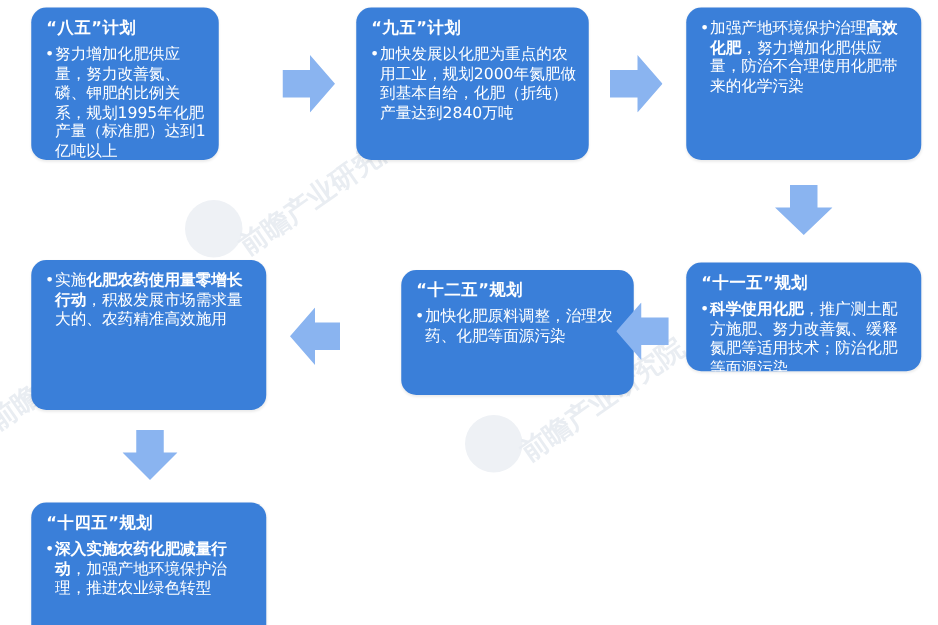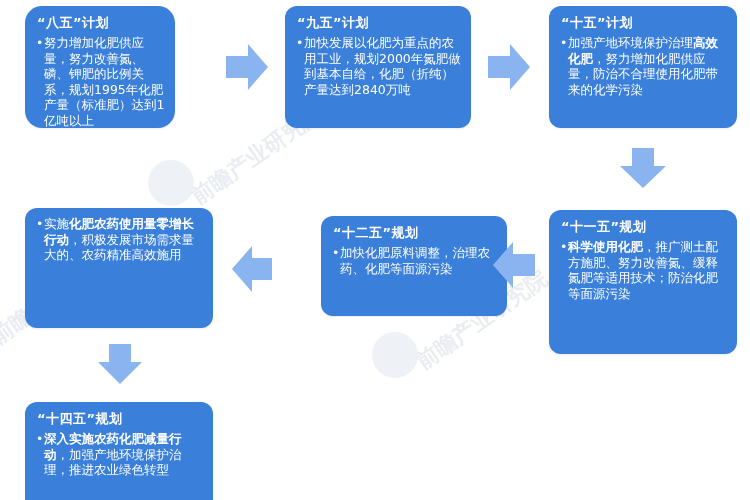--- a/index.html
+++ b/index.html
@@ -67,45 +67,44 @@
   </style>
 </head>
 <body>
 
 <div class="wm-circle" style="left:148px; top:160px;"></div>
 <div class="watermark" style="left:180px; top:140px; font-size:22px;">前瞻产业研究院</div>
 <div class="wm-circle" style="left:372px; top:332px;"></div>
 <div class="watermark" style="left:405px; top:305px; font-size:22px;">前瞻产业研究院</div>
 <div class="watermark" style="left:-20px; top:280px; font-size:22px;">前瞻产业研究院</div>
 
-<div class="box" style="left:25px; top:6px; width:150px; height:122px;border-radius:17px;">
+<div class="box" style="left:25px; top:6px; width:150px; height:122px;">
   <div class="title">“八五”计划</div>
   <div class="body">
     <span class="bullet">•</span>
     <span>努力增加化肥供应量，努力改善氮、磷、钾肥的比例关系，规划1995年化肥产量（标准肥）达到1亿吨以上</span>
   </div>
 </div>
 
 <div class="box" style="left:285px; top:6px; width:186px; height:122px;">
   <div class="title">“九五”计划</div>
   <div class="body">
     <span class="bullet">•</span>
     <span>加快发展以化肥为重点的农用工业，规划2000年氮肥做到基本自给，化肥（折纯）产量达到2840万吨</span>
   </div>
 </div>
 
 <div class="box" style="left:549px; top:6px; width:188px; height:122px;">
-  <div class="title">“十五”计划</div>
   <div class="body">
     <span class="bullet">•</span>
     <span>加强产地环境保护治理</span><b>高效化肥</b><span>，努力增加化肥供应量，防治不合理使用化肥带来的化学污染</span>
   </div>
 </div>
 
-<div class="box" style="left:549px; top:210px; width:188px; height:144px;">
+<div class="box" style="left:549px; top:210px; width:188px; height:87px;">
   <div class="title">“十一五”规划</div>
   <div class="body">
     <span class="bullet">•</span>
     <b>科学使用化肥</b><span>，推广测土配方施肥、努力改善氮、缓释氮肥等适用技术；防治化肥等面源污染</span>
   </div>
 </div>
 
 <div class="box" style="left:285px; top:216px; width:186px; height:100px;margin-left:36px;">
   <div class="title">“十二五”规划</div>
   <div class="body">

